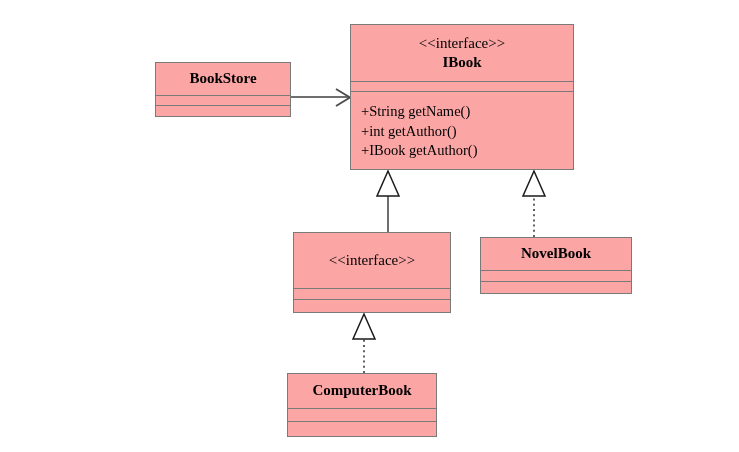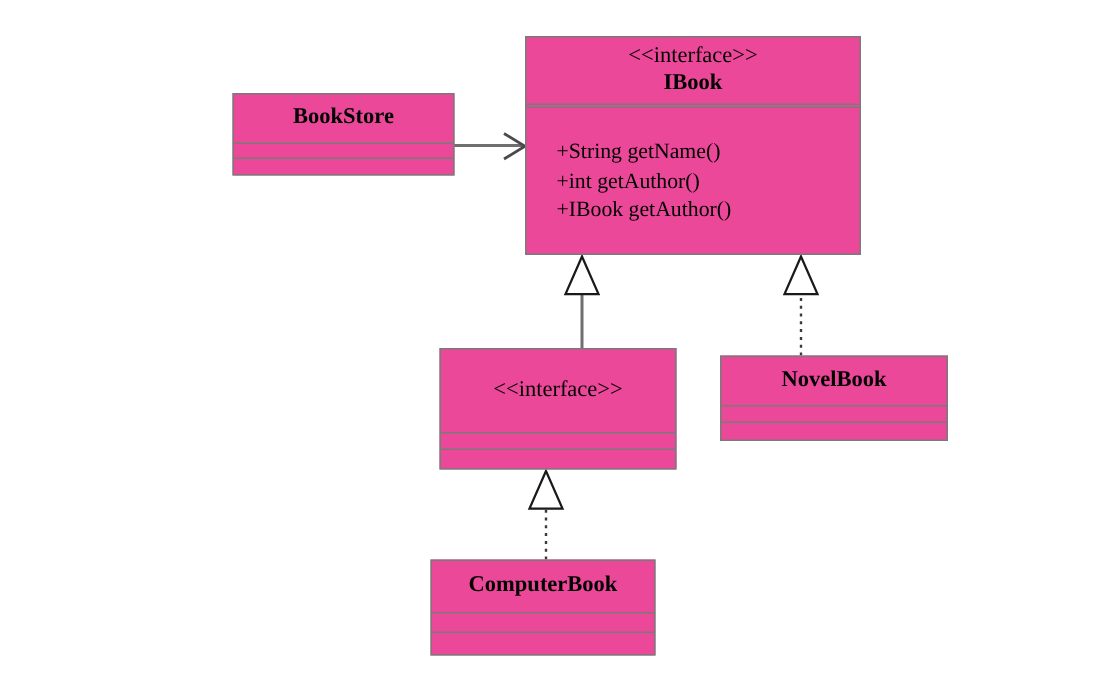--- a/index.html
+++ b/index.html
@@ -23,21 +23,21 @@
     position: absolute;
     left: 0;
     top: 0;
     width: 739px;
     height: 452px;
     pointer-events: none;
   }
   .uml-class {
     position: absolute;
     box-sizing: border-box;
-    background: #ec4899;
+    background: #fca5a5;
     border: 1.5px solid #7a7a7a;
     display: flex;
     flex-direction: column;
     z-index: 2;
   }
   .compartment-header {
     box-sizing: border-box;
     text-align: center;
     padding: 3px 4px 4px 4px;
     border-bottom: 1.5px solid #7a7a7a;
@@ -59,33 +59,33 @@
   }
   .compartment-attrs {
     box-sizing: border-box;
     border-bottom: 1.5px solid #7a7a7a;
   }
   .compartment-ops {
     box-sizing: border-box;
     flex: 1 1 auto;
   }
   .member-list {
-    margin: 16px;
+    margin: 6px;
     padding: 4px 0 2px 4px;
     list-style: none;
     font-family: Liberation Serif, serif;
   }
   .member-list li {
     font-size: 14.5px;
     line-height: 1.36;
     white-space: nowrap;
   }
 
   
-  #node-bookstore      { left: 155px; top: 62px;  width: 148px; height: 55px; justify-content: space-between; }
+  #node-bookstore      { left: 155px; top: 62px;  width: 136px; height: 55px; justify-content: space-between; }
   #node-bookstore .compartment-header { height: 33px; display:flex; align-items:center; justify-content:center; }
   #node-bookstore .compartment-attrs  { height: 10px; }
 
   #node-ibook          { left: 350px; top: 24px;  width: 224px; height: 146px; }
   #node-ibook .compartment-header { height: 61px; display:flex; flex-direction:column; align-items:center; justify-content:center; }
   #node-ibook .compartment-attrs  { height: 10px; }
 
   #node-icomputerbook  { left: 293px; top: 232px; width: 158px; height: 81px; }
   #node-icomputerbook .compartment-header { height: 56px; display:flex; flex-direction:column; align-items:center; justify-content:center; }
   #node-icomputerbook .compartment-attrs  { height: 11px; }

